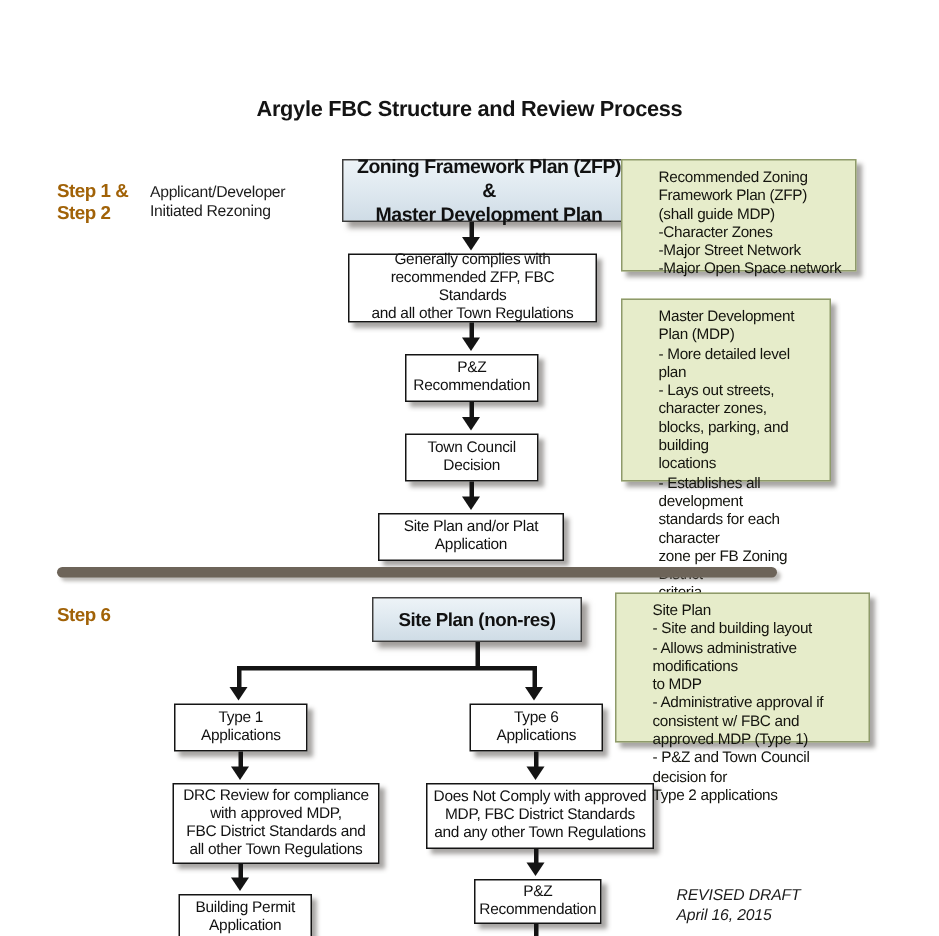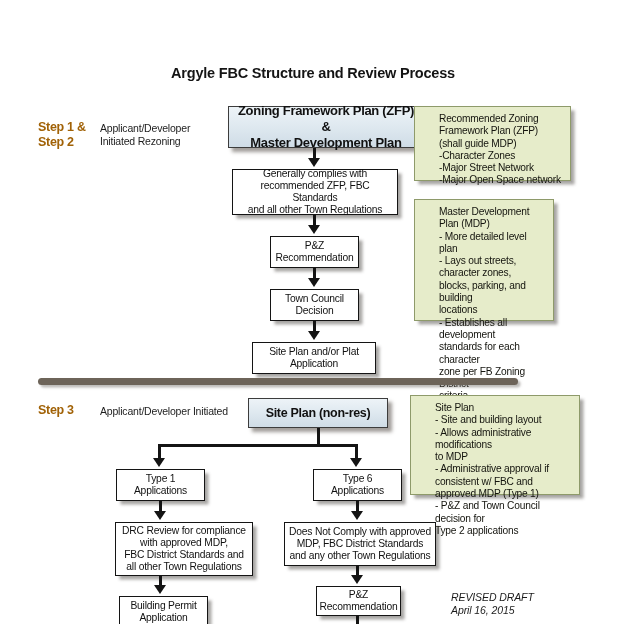--- a/index.html
+++ b/index.html
@@ -170,22 +170,21 @@
   locations
 - Establishes all development
   standards for each character
   zone per FB Zoning District
   criteria
 - Applicant can modify Zoning
   Framework Plan elements</div>
 
   <div class="abs" id="separator"></div>
 
-  <div class="abs step-label" style="left:38px; top:371px;">Step 3</div>
-  <div class="abs step-desc" style="left:100px; top:373px;">Applicant/Developer Initiated</div>
+  <div class="abs step-label" style="left:38px; top:371px;">Step 6</div>
 
   <div class="abs node header small" style="left:248px; top:366px; width:140px; height:30px;">Site Plan (non-res)</div>
 
   <div class="abs vline" style="left:316.5px; top:396px; height:18px;"></div>
   <div class="abs hline" style="left:158px; top:412px; width:200px;"></div>
 
   <div class="abs vline" style="left:158px; top:412px; height:16px;"></div>
   <div class="abs arrow" style="left:153px; top:426px;"></div>
 
   <div class="abs vline" style="left:355px; top:412px; height:16px;"></div>

